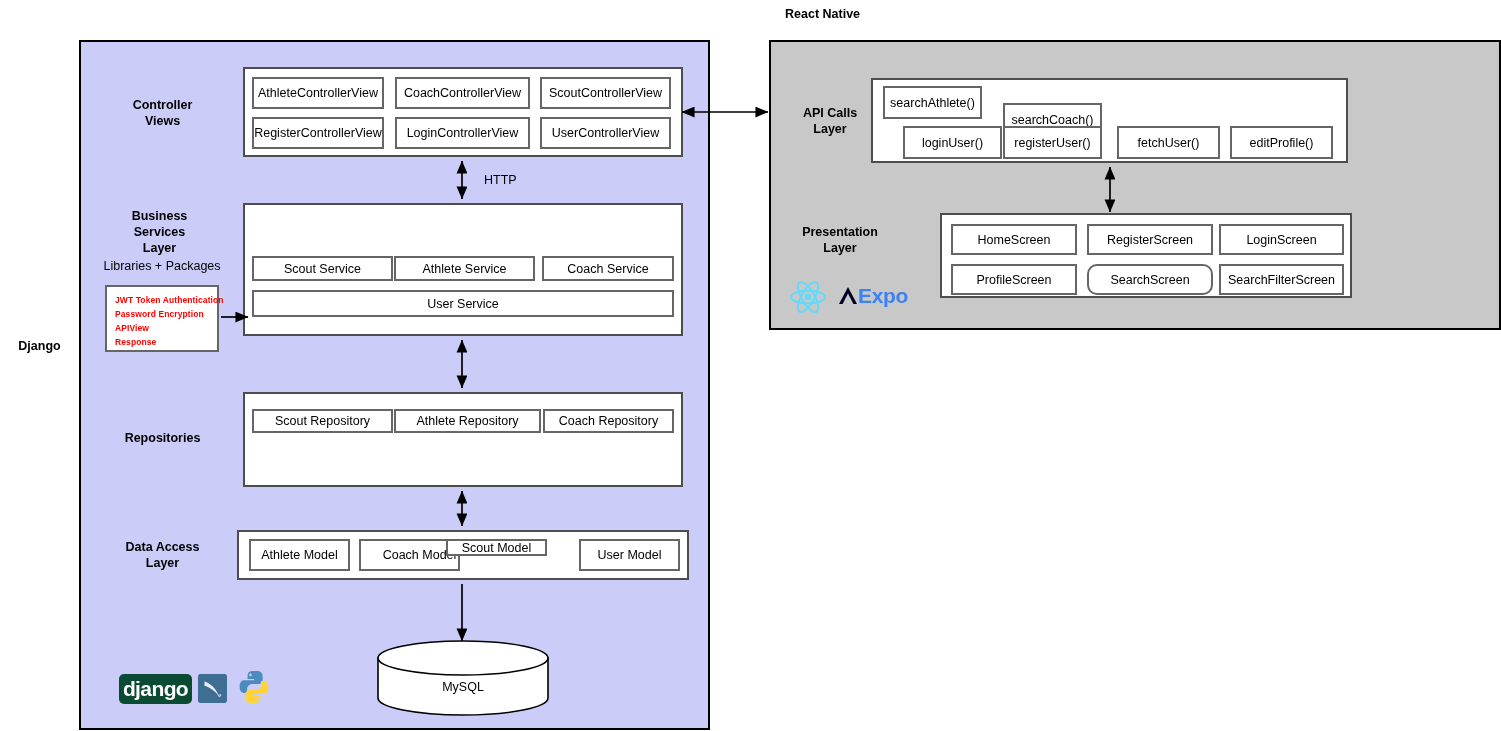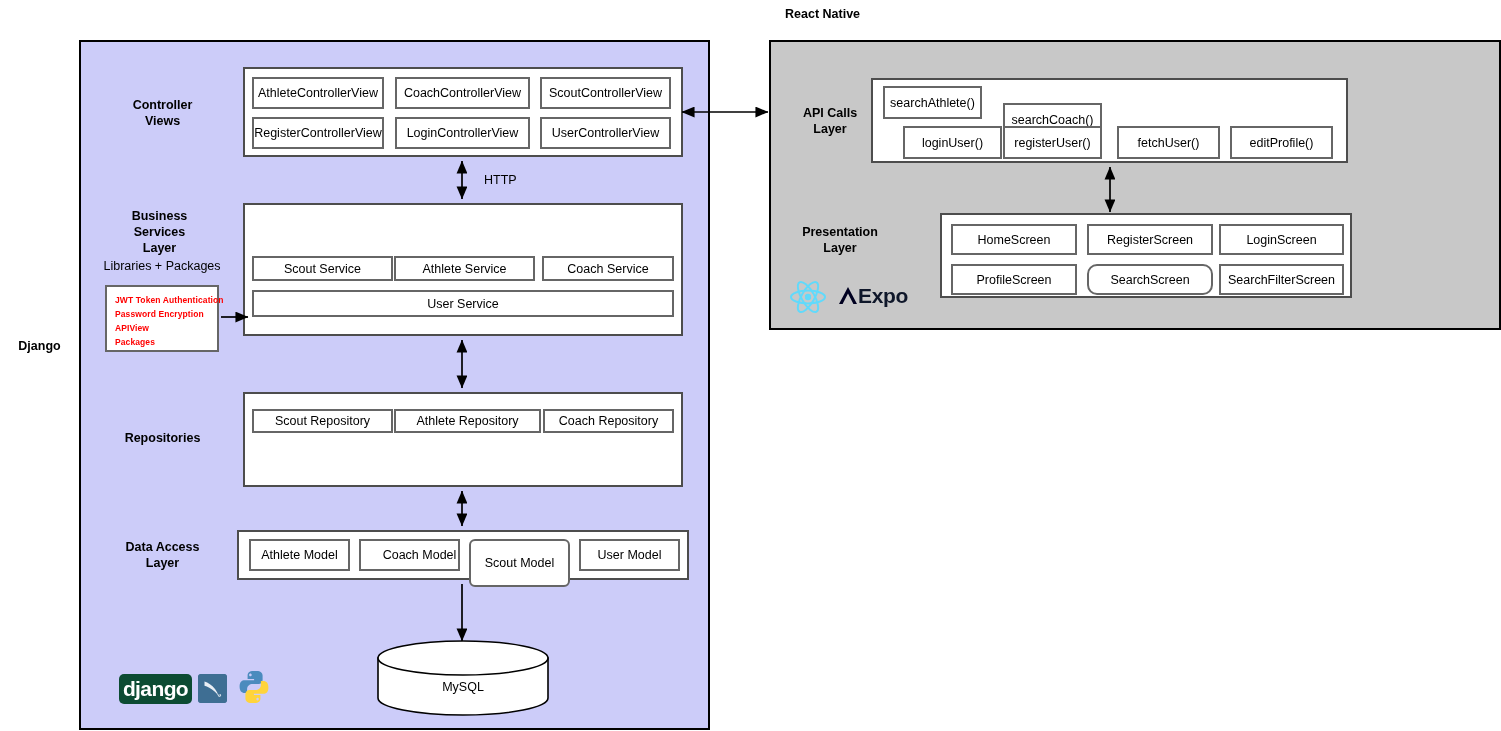--- a/index.html
+++ b/index.html
@@ -57,21 +57,21 @@
   .logo{position:absolute;}
   #django-logo{left:119px;top:674px;width:73px;height:30px;background:#0c4b33;
                border-radius:5px;display:flex;align-items:center;justify-content:center;}
   #django-logo span{color:#ffffff;font-size:21px;font-weight:bold;letter-spacing:-0.6px;
                     font-family:"Liberation Sans",sans-serif;}
   #mysql-logo{left:198px;top:674px;width:29px;height:29px;background:#3e6e93;
               border-radius:3px;}
   #python-logo{left:236px;top:669px;width:36px;height:36px;}
   #expo-row{left:782px;top:279px;width:120px;height:36px;}
   #expo-word{position:absolute;left:838px;top:284px;font-size:21px;font-weight:bold;
-             color:#0f172a;letter-spacing:-0.3px;}
+             color:#3b82f6;letter-spacing:-0.3px;}
 </style>
 </head>
 <body>
 
 <div class="canvas">
 
   <div class="panel" id="django-panel"></div>
   <div class="panel" id="rn-panel"></div>
 
   <div class="flabel" id="django-tag">Django</div>
@@ -91,21 +91,21 @@
   <div class="layer-label" style="left:97px;top:208px;width:125px;">Business
 Services
 Layer</div>
 
   <div class="sub-label" style="left:92px;top:259px;width:140px;">Libraries + Packages</div>
 
   <div id="libbox" style="left:105px;top:285px;width:114px;height:67px;">
     <div>JWT Token Authentication</div>
     <div>Password Encryption</div>
     <div>APIView</div>
-    <div>Packages</div>
+    <div>Response</div>
   </div>
 
   <div class="group" style="left:243px;top:203px;width:440px;height:133px;"></div>
   <div class="cell" style="left:252px;top:256px;width:141px;height:25px;">Scout Service</div>
   <div class="cell" style="left:394px;top:256px;width:141px;height:25px;">Athlete Service</div>
   <div class="cell" style="left:542px;top:256px;width:132px;height:25px;">Coach Service</div>
   <div class="cell" style="left:252px;top:290px;width:422px;height:27px;">User Service</div>
 
   <div class="layer-label" style="left:100px;top:430px;width:125px;">Repositories</div>
 
@@ -113,21 +113,21 @@
   <div class="cell" style="left:252px;top:409px;width:141px;height:24px;">Scout Repository</div>
   <div class="cell" style="left:394px;top:409px;width:147px;height:24px;">Athlete Repository</div>
   <div class="cell" style="left:543px;top:409px;width:131px;height:24px;">Coach Repository</div>
 
   <div class="layer-label" style="left:100px;top:539px;width:125px;">Data Access
 Layer</div>
 
   <div class="group" style="left:237px;top:530px;width:452px;height:50px;"></div>
   <div class="cell" style="left:249px;top:539px;width:101px;height:32px;">Athlete Model</div>
   <div class="cell" style="left:359px;top:539px;width:101px;height:32px;padding-left:20px;">Coach Model</div>
-  <div class="cell" style="left:469px;top:539px;width:101px;height:48px;border-radius:6px;">Scout Model</div>
+  <div class="cell" style="left:446px;top:539px;width:101px;height:17px;">Scout Model</div>
   <div class="cell" style="left:579px;top:539px;width:101px;height:32px;">User Model</div>
 
   <svg id="db-cyl" style="left:377px;top:640px;" width="172" height="76" viewBox="0 0 172 76">
     <path d="M1,18 L1,58 A85,17 0 0 0 171,58 L171,18 Z" fill="#ffffff" stroke="#000000" stroke-width="1.6"></path>
     <ellipse cx="86" cy="18" rx="85" ry="17" fill="#ffffff" stroke="#000000" stroke-width="1.6"></ellipse>
   </svg>
   <div id="db-text" style="left:377px;top:680px;width:172px;">MySQL</div>
 
   <div class="logo" id="django-logo">
     <span>django</span>

